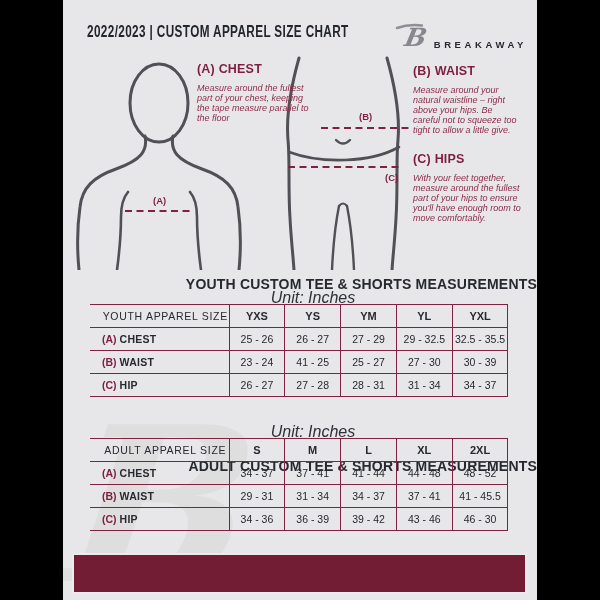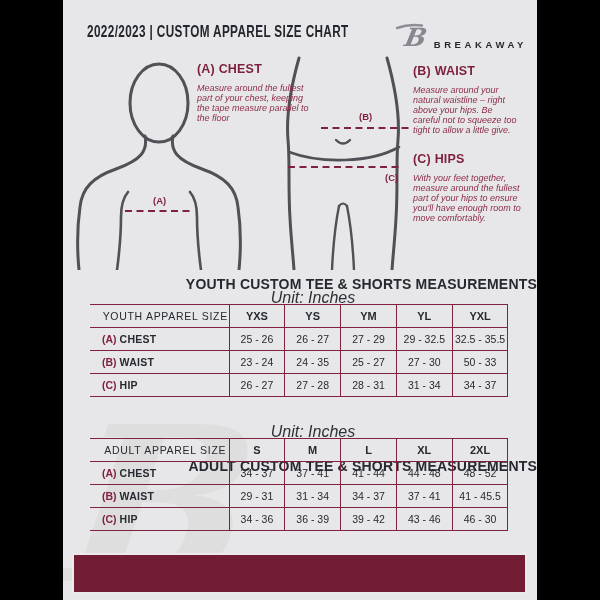--- a/index.html
+++ b/index.html
@@ -162,24 +162,24 @@
         <td class="rowlbl"><span class="key">(A)</span> <span class="rlabel">CHEST</span></td>
         <td class="vline">25 - 26</td>
         <td class="vline">26 - 27</td>
         <td class="vline">27 - 29</td>
         <td class="vline">29 - 32.5</td>
         <td class="vline vr">32.5 - 35.5</td>
       </tr>
       <tr>
         <td class="rowlbl"><span class="key">(B)</span> <span class="rlabel">WAIST</span></td>
         <td class="vline">23 - 24</td>
-        <td class="vline">24 - 35</td>
+        <td class="vline">41 - 25</td>
         <td class="vline">25 - 27</td>
         <td class="vline">27 - 30</td>
-        <td class="vline vr">50 - 33</td>
+        <td class="vline vr">30 - 39</td>
       </tr>
       <tr>
         <td class="rowlbl"><span class="key">(C)</span> <span class="rlabel">HIP</span></td>
         <td class="vline">26 - 27</td>
         <td class="vline">27 - 28</td>
         <td class="vline">28 - 31</td>
         <td class="vline">31 - 34</td>
         <td class="vline vr">34 - 37</td>
       </tr>
     </tbody>

